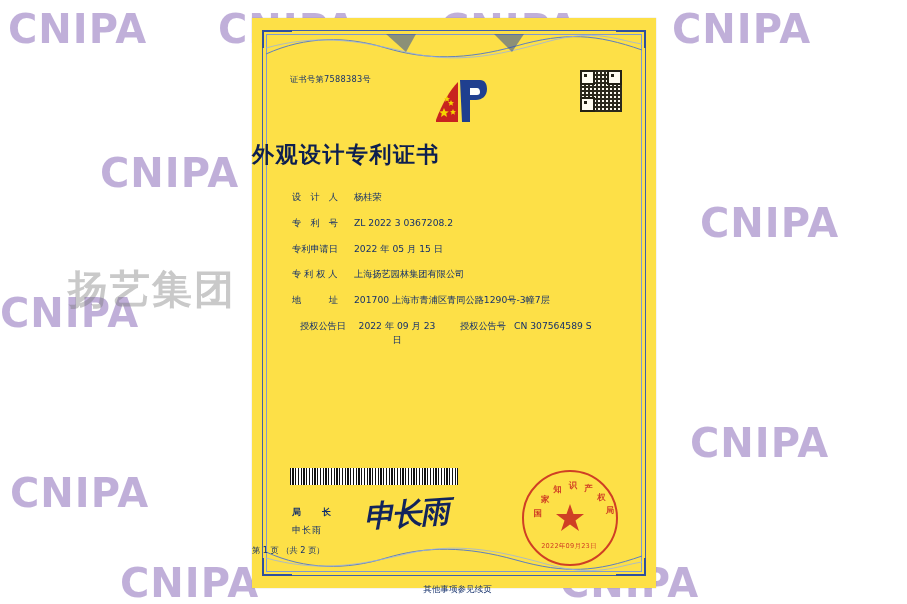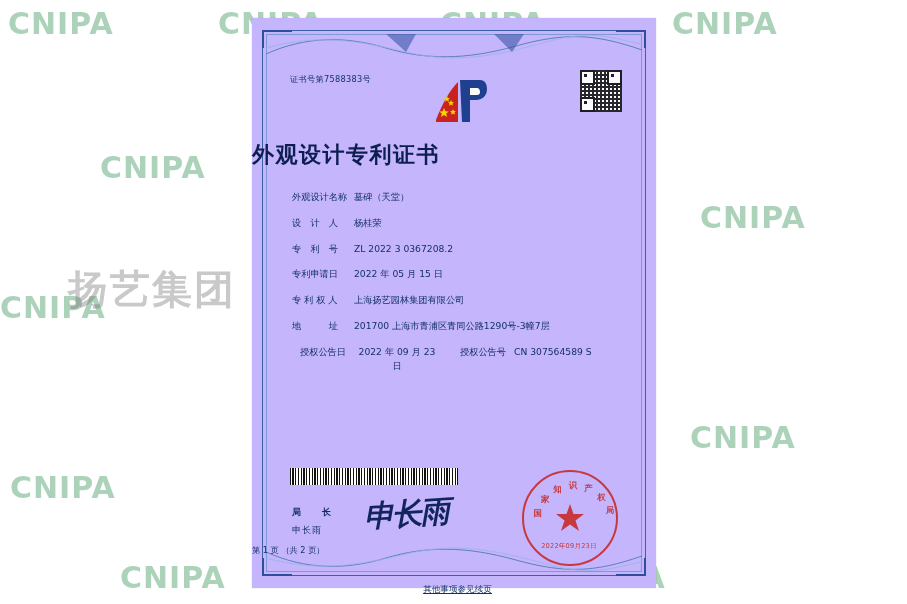--- a/index.html
+++ b/index.html
@@ -10,21 +10,21 @@
     overflow:hidden;
     position:relative;
   }
   
   #page{
     position:absolute;left:0;top:0;width:907px;height:604px;
     background:#ffffff;
   }
   #cert{
     position:absolute;left:252px;top:18px;width:404px;height:570px;
-    background:#c4b5fd;
+    background:#fde047;
     box-shadow:0 0 1px rgba(0,0,0,.25);
   }
   
   #cert .border-outer{
     position:absolute;left:10px;top:12px;right:10px;bottom:12px;
     border:1.5px solid #3f5faa;
   }
   #cert .border-inner{
     position:absolute;left:14px;top:16px;right:14px;bottom:16px;
     border:0.8px solid #7f9ad0;
@@ -154,31 +154,31 @@
     position:absolute;left:0;right:2px;bottom:13px;text-align:center;
     font-size:6.6px;letter-spacing:.2px;
   }
 
   .pagenum{
     position:absolute;left:0;right:0;bottom:32px;text-align:left;
     font-size:8.2px;color:#14306b;
   }
   .footnote{
     position:absolute;left:8px;right:0;bottom:8px;text-align:center;
-    font-size:8.6px;color:#14306b;text-decoration:underline;
+    font-size:8.6px;color:#14306b;
   }
 
   
   .wm{
     position:absolute;pointer-events:none;
     font-weight:bold;color:#9ec6a6;opacity:.30;
     font-family:"DejaVu Sans","Liberation Sans",sans-serif;
     white-space:nowrap;
   }
-  .wm.cnipa{font-size:30px;letter-spacing:1px;color:#15803d;opacity:.35;}
+  .wm.cnipa{font-size:40px;letter-spacing:1px;color:#4c1d95;opacity:.35;}
   .wm.brand{
     font-size:40px;color:#737373;opacity:.45;letter-spacing:2px;
   }
 </style>
 </head>
 <body>
 
 <div id="page">
 
   <div class="wm cnipa" style="left:8px;top:6px;">CNIPA</div>
@@ -243,24 +243,20 @@
         </div>
       <div class="pos c">
           <i></i>
         </div>
     </div>
 
     <div class="title">外观设计专利证书</div>
 
     <div class="fields">
       <div class="frow">
-        <div class="flabel">外观设计名称</div>
-        <div class="fvalue">墓碑（天堂）</div>
-      </div>
-      <div class="frow">
         <div class="flabel">设　计　人</div>
         <div class="fvalue">杨桂荣</div>
       </div>
       <div class="frow">
         <div class="flabel">专　利　号</div>
         <div class="fvalue">ZL 2022 3 0367208.2</div>
       </div>
       <div class="frow">
         <div class="flabel">专利申请日</div>
         <div class="fvalue">2022 年 05 月 15 日</div>

